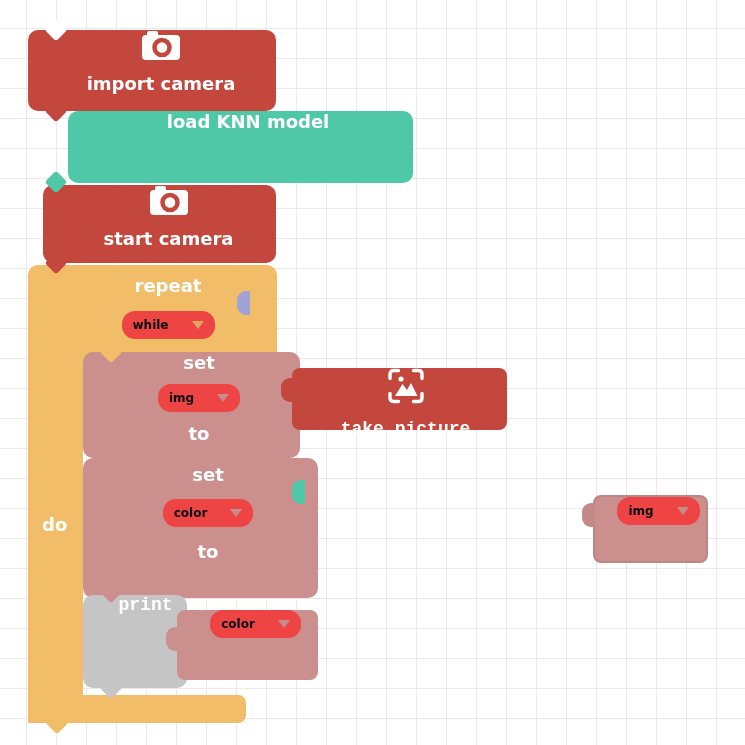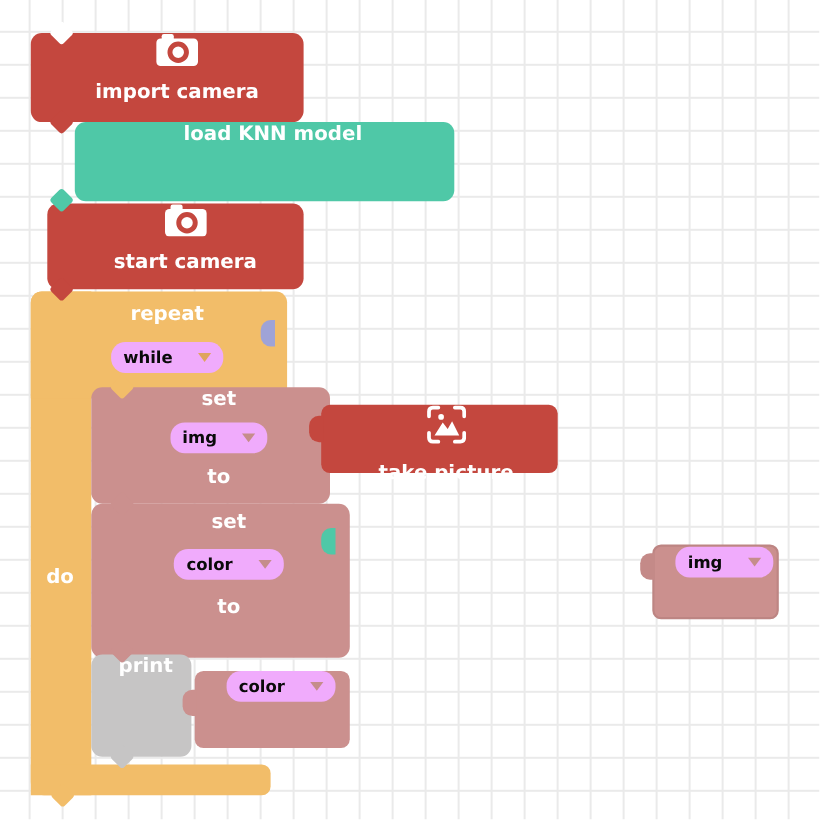--- a/index.html
+++ b/index.html
@@ -20,23 +20,23 @@
   }
   .red{background:#c4473e;}
   .teal{background:#4fc8a7;}
   .orange{background:#f2bd69;}
   .purple{background:#9fa3d7;}
   .pink{background:#cb908e;}
   .gray{background:#c6c5c5;}
   .r10{border-radius:10px;}
   .r8{border-radius:8px;}
   .dd{
-    display:inline-flex;align-items:center;gap:23px;background:#f0abfc;
+    display:inline-flex;align-items:center;gap:23px;background:#ef4444;
     border-radius:13px;height:28px;padding:0 11px;color:#0a0a0a;
-    font-size:15px;font-weight:bold;cursor:pointer;
+    font-size:12px;font-weight:bold;cursor:pointer;
   }
   .arr{width:0;height:0;border-left:6px solid transparent;border-right:6px solid transparent;border-top:8px solid #999;}
   .arr-orange{border-top-color:#dfa45f;}
   .arr-purple{border-top-color:#8e93c6;}
   .arr-pink{border-top-color:#c58d8b;}
   
   .bump{
     position:absolute;width:16px;height:16px;transform:rotate(45deg);
     border-radius:3px;z-index:6;
   }
@@ -73,21 +73,21 @@
       <svg width="38" height="30" viewBox="0 0 38 30">
         <rect x="0" y="5" width="38" height="25" rx="4" fill="#fff"></rect>
         <rect x="5" y="1" width="11" height="7" rx="2" fill="#fff"></rect>
         <circle cx="20" cy="17.5" r="7.5" fill="#fff" stroke="#c4473e" stroke-width="4.5"></circle>
       </svg>
     </span>
     <span class="lbl">start camera</span>
   </div>
 
   <div class="block orange" style="left:28px;top:265px;width:55px;height:458px;border-radius:10px 0 0 12px;"></div>
-  <div class="block orange" style="left:28px;top:265px;width:218px;height:87px;border-radius:10px 10px 8px 0;padding-left:15px;padding-top:10px;gap:15px;">
+  <div class="block orange" style="left:44px;top:265px;width:218px;height:87px;border-radius:10px 10px 8px 0;padding-left:15px;padding-top:10px;gap:15px;">
     <span class="lbl">repeat</span>
     <span class="dd">
       <span>while</span>
       <span class="arr arr-orange"></span>
     </span>
   </div>
   <div class="block orange" style="left:28px;top:695px;width:218px;height:28px;border-radius:0 8px 8px 0;"></div>
   <div class="lbl" style="position:absolute;left:42px;top:514px;color:#fff;font-size:18px;z-index:2;">do</div>
 
   <div class="tab purple" style="left:237px;top:291px;"></div>
@@ -96,21 +96,21 @@
     <span class="lbl">set</span>
     <span class="dd">
       <span>img</span>
       <span class="arr arr-pink"></span>
     </span>
     <span class="lbl">to</span>
   </div>
 
   <div class="bump orange" style="left:103px;top:344px;"></div>
 
-  <div class="block red r8" style="left:292px;top:368px;width:203px;height:62px;padding-left:12px;gap:15px;">
+  <div class="block red r8" style="left:292px;top:368px;width:203px;height:62px;padding-left:12px;gap:15px;font-family:Liberation Mono, monospace;">
     <span class="icon">
       <svg width="36" height="36" viewBox="0 0 36 36">
         <g fill="none" stroke="#fff" stroke-width="3.4" stroke-linecap="round">
           <path d="M2,10.5 V6 Q2,2.5 5.5,2.5 H10.5"></path>
           <path d="M25.5,2.5 H30.5 Q34,2.5 34,6 V10.5"></path>
           <path d="M34,25.5 V30 Q34,33.5 30.5,33.5 H25.5"></path>
           <path d="M10.5,33.5 H5.5 Q2,33.5 2,30 V25.5"></path>
         </g>
         <path d="M7,28 L14.5,16 L19,22 L23,15 L29.5,28 Z" fill="#fff"></path>
         <circle cx="13" cy="11" r="2.6" fill="#fff"></circle>
@@ -132,21 +132,21 @@
   <div class="tab teal" style="left:292px;top:480px;"></div>
 
   <div class="block pink r8" style="left:593px;top:495px;width:115px;height:68px;padding-left:16px;border:2px solid #bd8583;box-sizing:border-box;">
     <span class="dd">
       <span>img</span>
       <span class="arr arr-pink"></span>
     </span>
   </div>
   <div class="tab" style="left:582px;top:503px;background:#c48a88;"></div>
 
-  <div class="block gray r10" style="left:83px;top:595px;width:83px;height:93px;padding-left:8px;">
+  <div class="block gray r10" style="left:83px;top:595px;width:83px;height:93px;padding-left:21px;font-family:Liberation Mono, monospace;">
     <span class="lbl">print</span>
   </div>
 
   <div class="block pink r8" style="left:177px;top:610px;width:125px;height:70px;padding-left:16px;">
     <span class="dd">
       <span>color</span>
       <span class="arr arr-pink"></span>
     </span>
   </div>
   <div class="tab pink" style="left:166px;top:627px;"></div>

